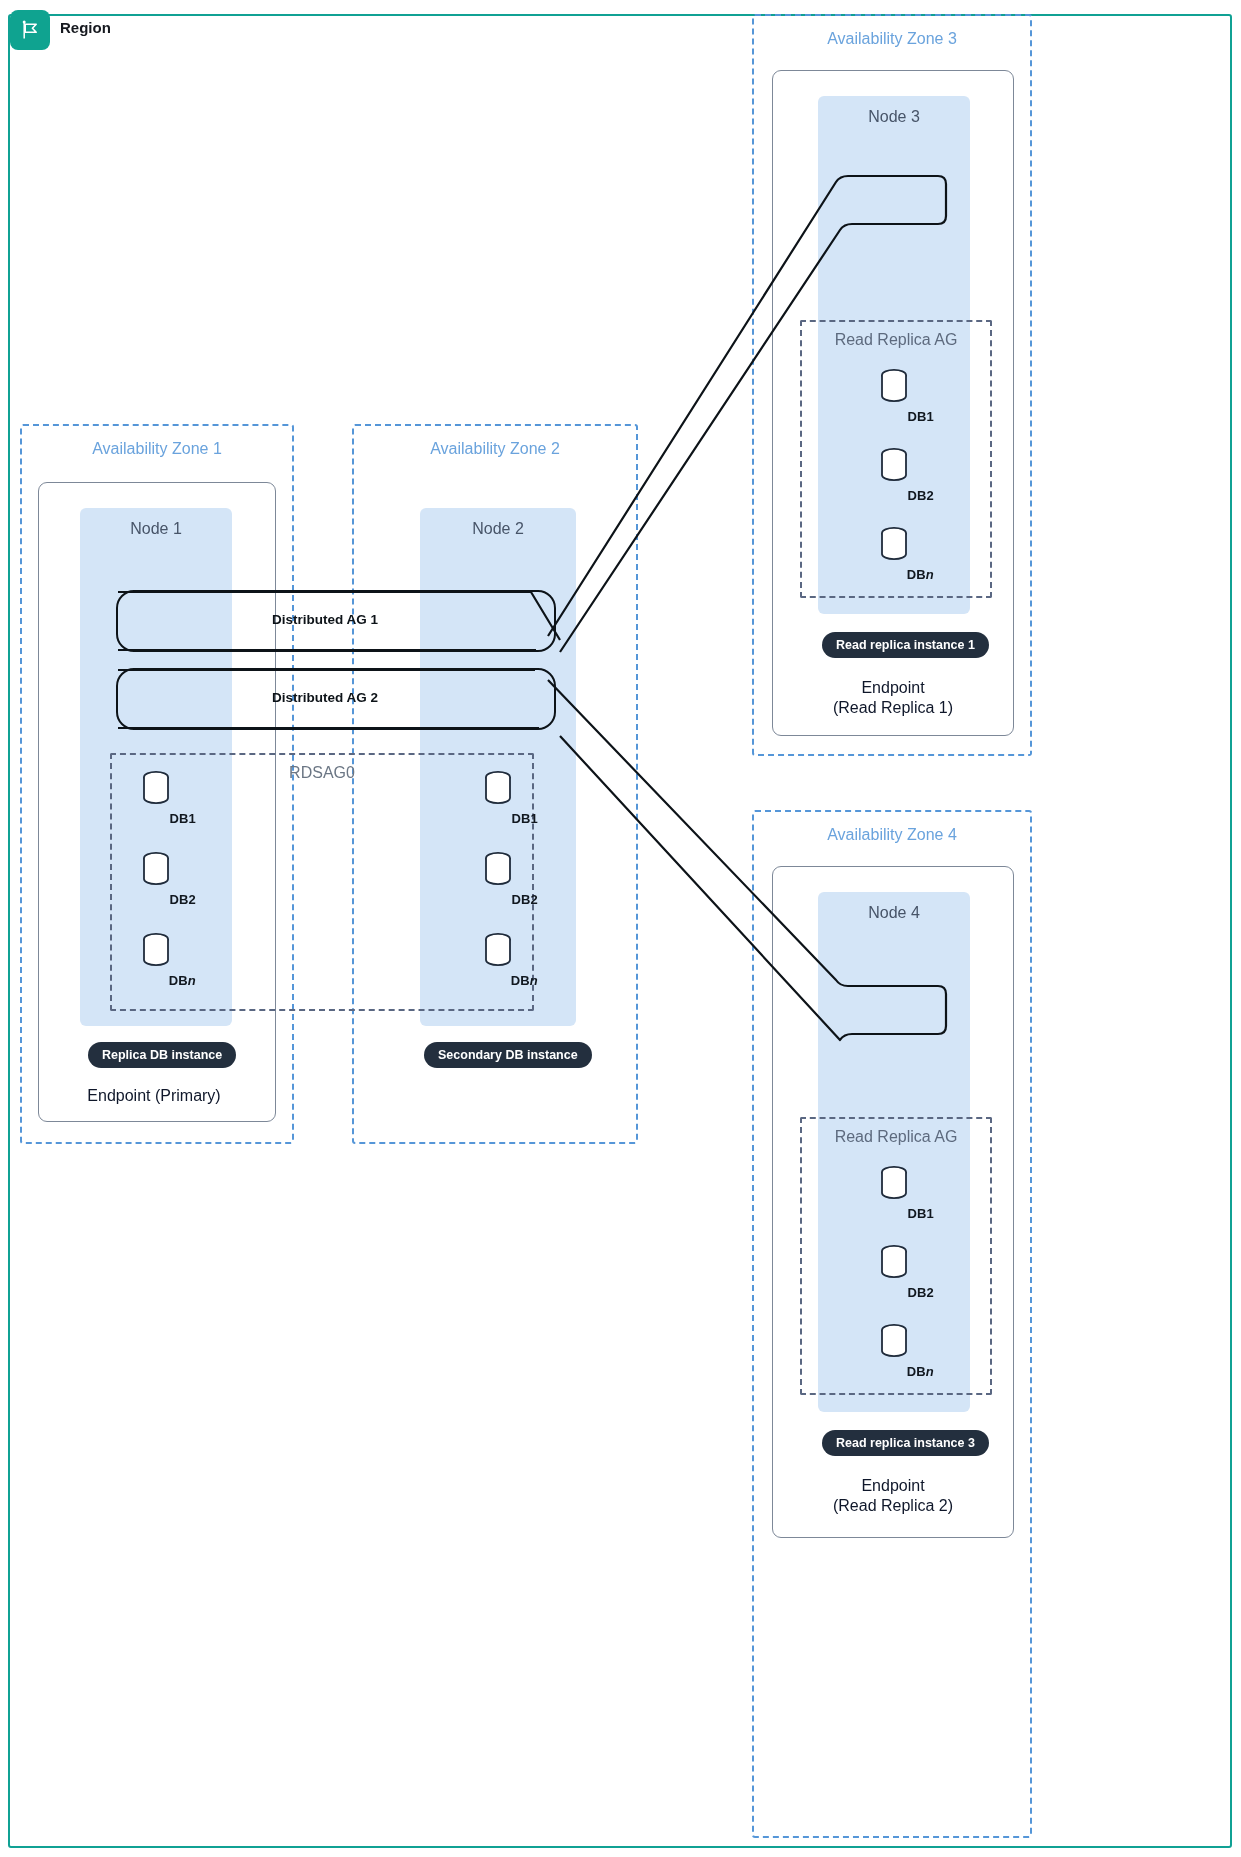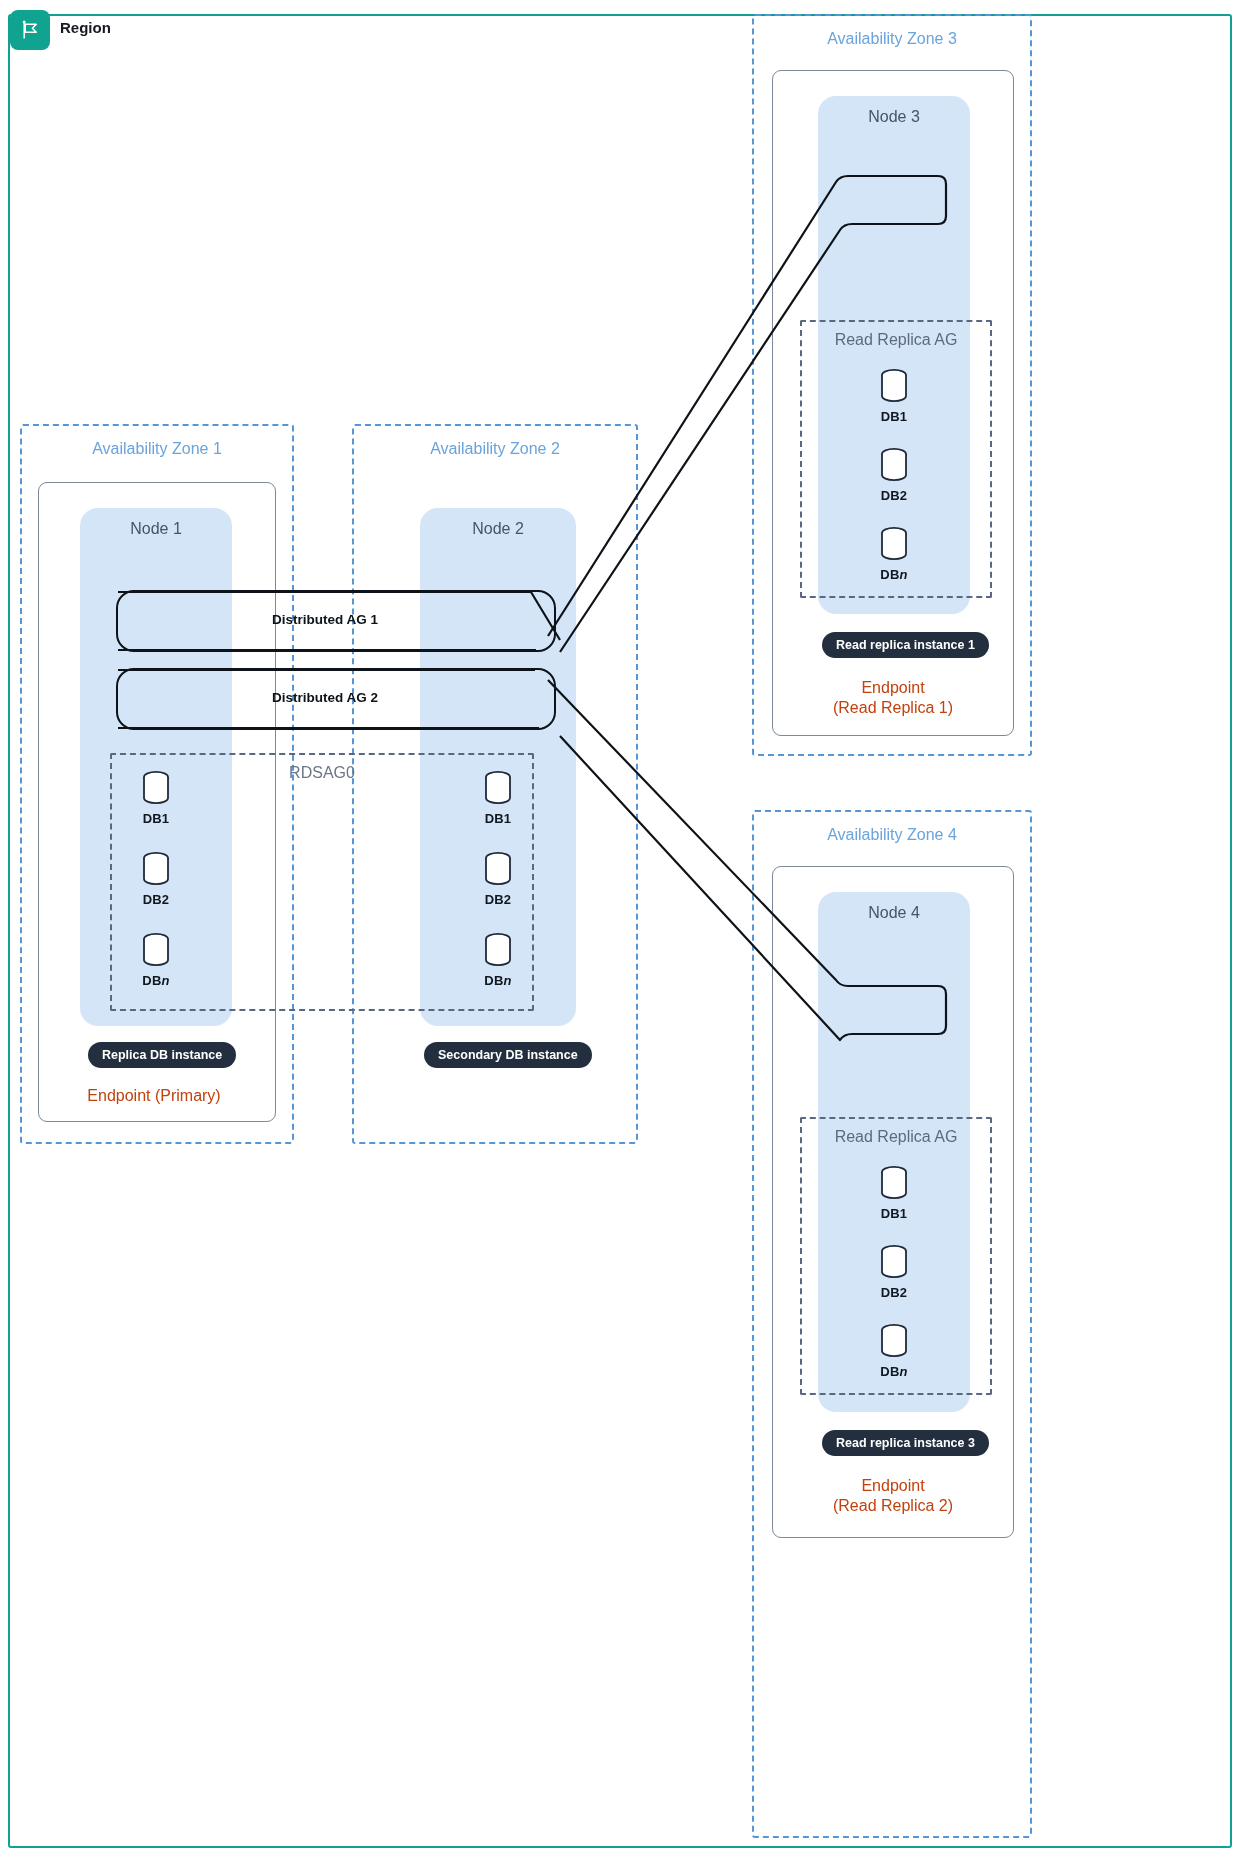--- a/index.html
+++ b/index.html
@@ -15,41 +15,41 @@
   .region-label{position:absolute;left:60px;top:19px;font-size:15px;font-weight:bold;color:#16191f;z-index:6;}
 
   
   .az{position:absolute;border:2px dashed #5596d8;border-radius:3px;box-sizing:border-box;background:transparent;}
   .az-title{position:absolute;left:0;right:0;top:14px;text-align:center;color:#6aa3dd;font-size:16px;}
 
   
   .inst-box{position:absolute;border:1.6px solid #7d8898;border-radius:9px;box-sizing:border-box;background:#fff;}
 
   
-  .node{position:absolute;background:#d4e5f7;border-radius:18px;box-sizing:border-box;}
+  .node{position:absolute;background:#d4e5f7;border-radius:6px;box-sizing:border-box;}
   .node-title{position:absolute;left:0;right:0;top:12px;text-align:center;color:#475468;font-size:16px;}
 
   
   .ag{position:absolute;border:2px dashed #5a6782;border-radius:2px;box-sizing:border-box;background:transparent;}
   .ag-title{position:absolute;left:0;right:0;top:9px;text-align:center;color:#5d6a7e;font-size:16px;}
   .ag-title.plain{color:#6b7684;}
 
   
-  .dbitem{position:absolute;width:80px;text-align:center;}
+  .dbitem{position:absolute;width:80px;text-align:right;}
   .dbitem .cyl{display:block;margin:0 auto;}
   .dbitem .dblabel{display:block;margin-top:3px;font-size:13px;font-weight:bold;color:#111820;letter-spacing:.2px;}
   .dblabel i{font-style:italic;}
 
   
   .pill{position:absolute;background:#232f3e;color:#fff;border-radius:14px;height:26px;
     display:flex;align-items:center;justify-content:center;font-size:12.5px;font-weight:bold;
     padding:0 14px;box-sizing:border-box;white-space:nowrap;}
 
   
-  .endpoint{position:absolute;text-align:center;color:#c2410c;font-size:16px;line-height:20px;}
+  .endpoint{position:absolute;text-align:center;color:#0f172a;font-size:16px;line-height:20px;}
 
   
   .dag{position:absolute;border:2.2px solid #0d1318;border-radius:18px;box-sizing:border-box;background:transparent;}
   .dag-label{position:absolute;font-size:13.5px;font-weight:bold;color:#0d1318;white-space:nowrap;}
 
   svg.lines{position:absolute;left:0;top:0;width:1241px;height:1857px;pointer-events:none;}
 </style>
 </head>
 <body>
 

